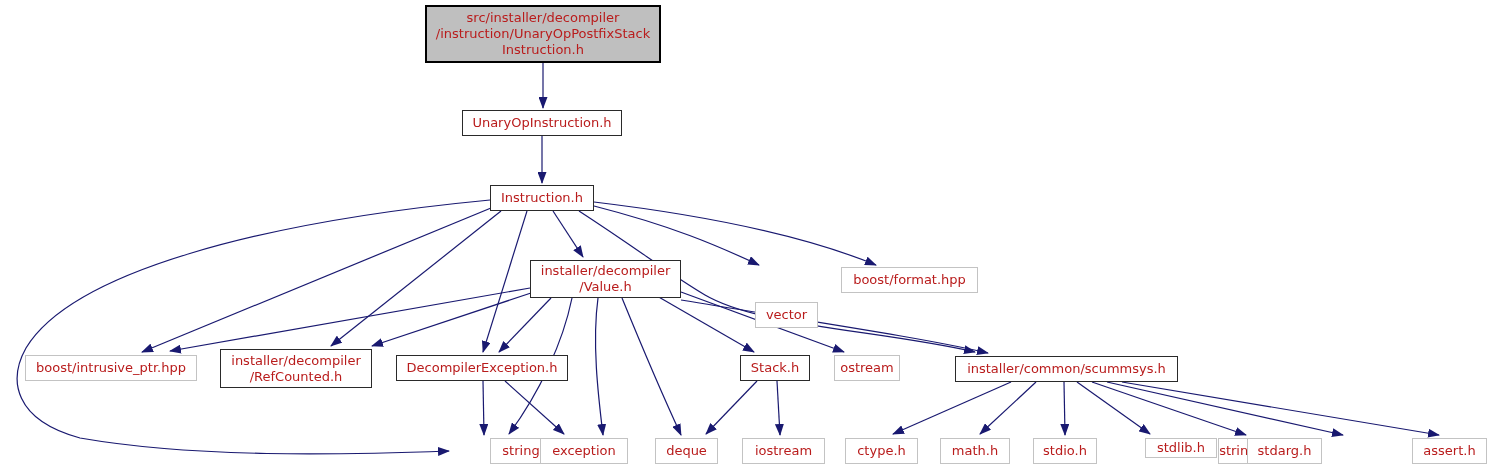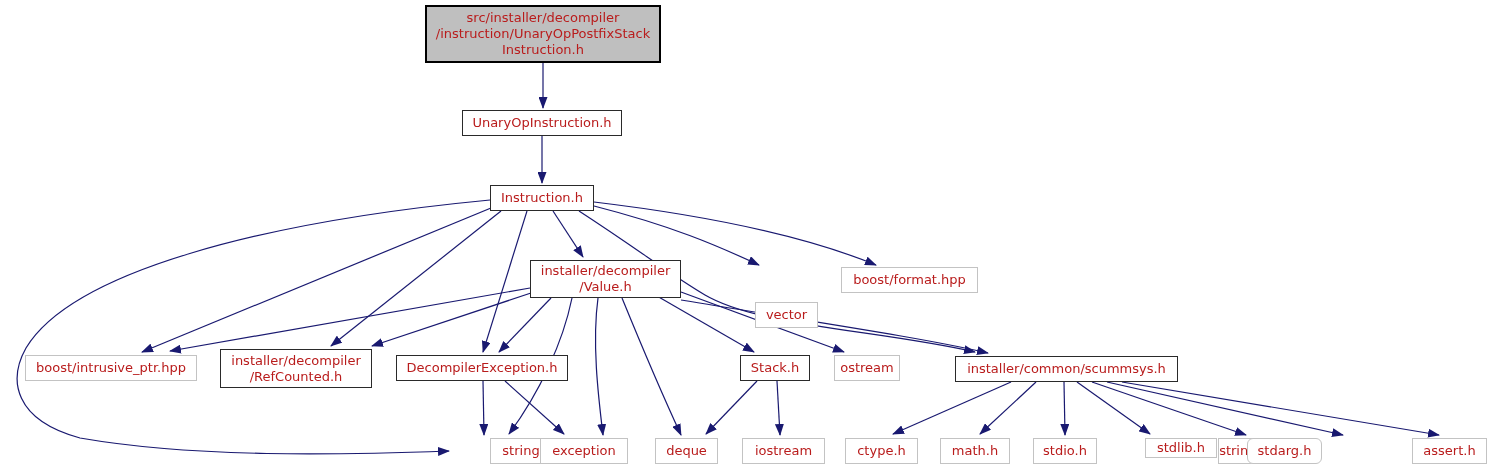--- a/index.html
+++ b/index.html
@@ -100,16 +100,16 @@
   <div class="node internal" style="left:955px;top:356px;width:223px;height:26px;">installer/common/scummsys.h</div>
   <div class="node external" style="left:453px;top:438px;width:62px;height:26px;margin-left:37px;">string</div>
   <div class="node external" style="left:540px;top:438px;width:88px;height:26px;">exception</div>
   <div class="node external" style="left:655px;top:438px;width:63px;height:26px;">deque</div>
   <div class="node external" style="left:742px;top:438px;width:83px;height:26px;">iostream</div>
   <div class="node external" style="left:845px;top:438px;width:73px;height:26px;">ctype.h</div>
   <div class="node external" style="left:940px;top:438px;width:70px;height:26px;">math.h</div>
   <div class="node external" style="left:1033px;top:438px;width:64px;height:26px;">stdio.h</div>
   <div class="node external" style="left:1145px;top:438px;width:72px;height:20px;">stdlib.h</div>
   <div class="node external" style="left:1218px;top:438px;width:52px;height:26px;">string.h</div>
-  <div class="node external" style="left:1247px;top:438px;width:75px;height:26px;border-radius:6px;">stdarg.h</div>
+  <div class="node external" style="left:1247px;top:438px;width:75px;height:26px;">stdarg.h</div>
   <div class="node external" style="left:1412px;top:438px;width:75px;height:26px;">assert.h</div>
 
 </div>
 
 </body></html>

